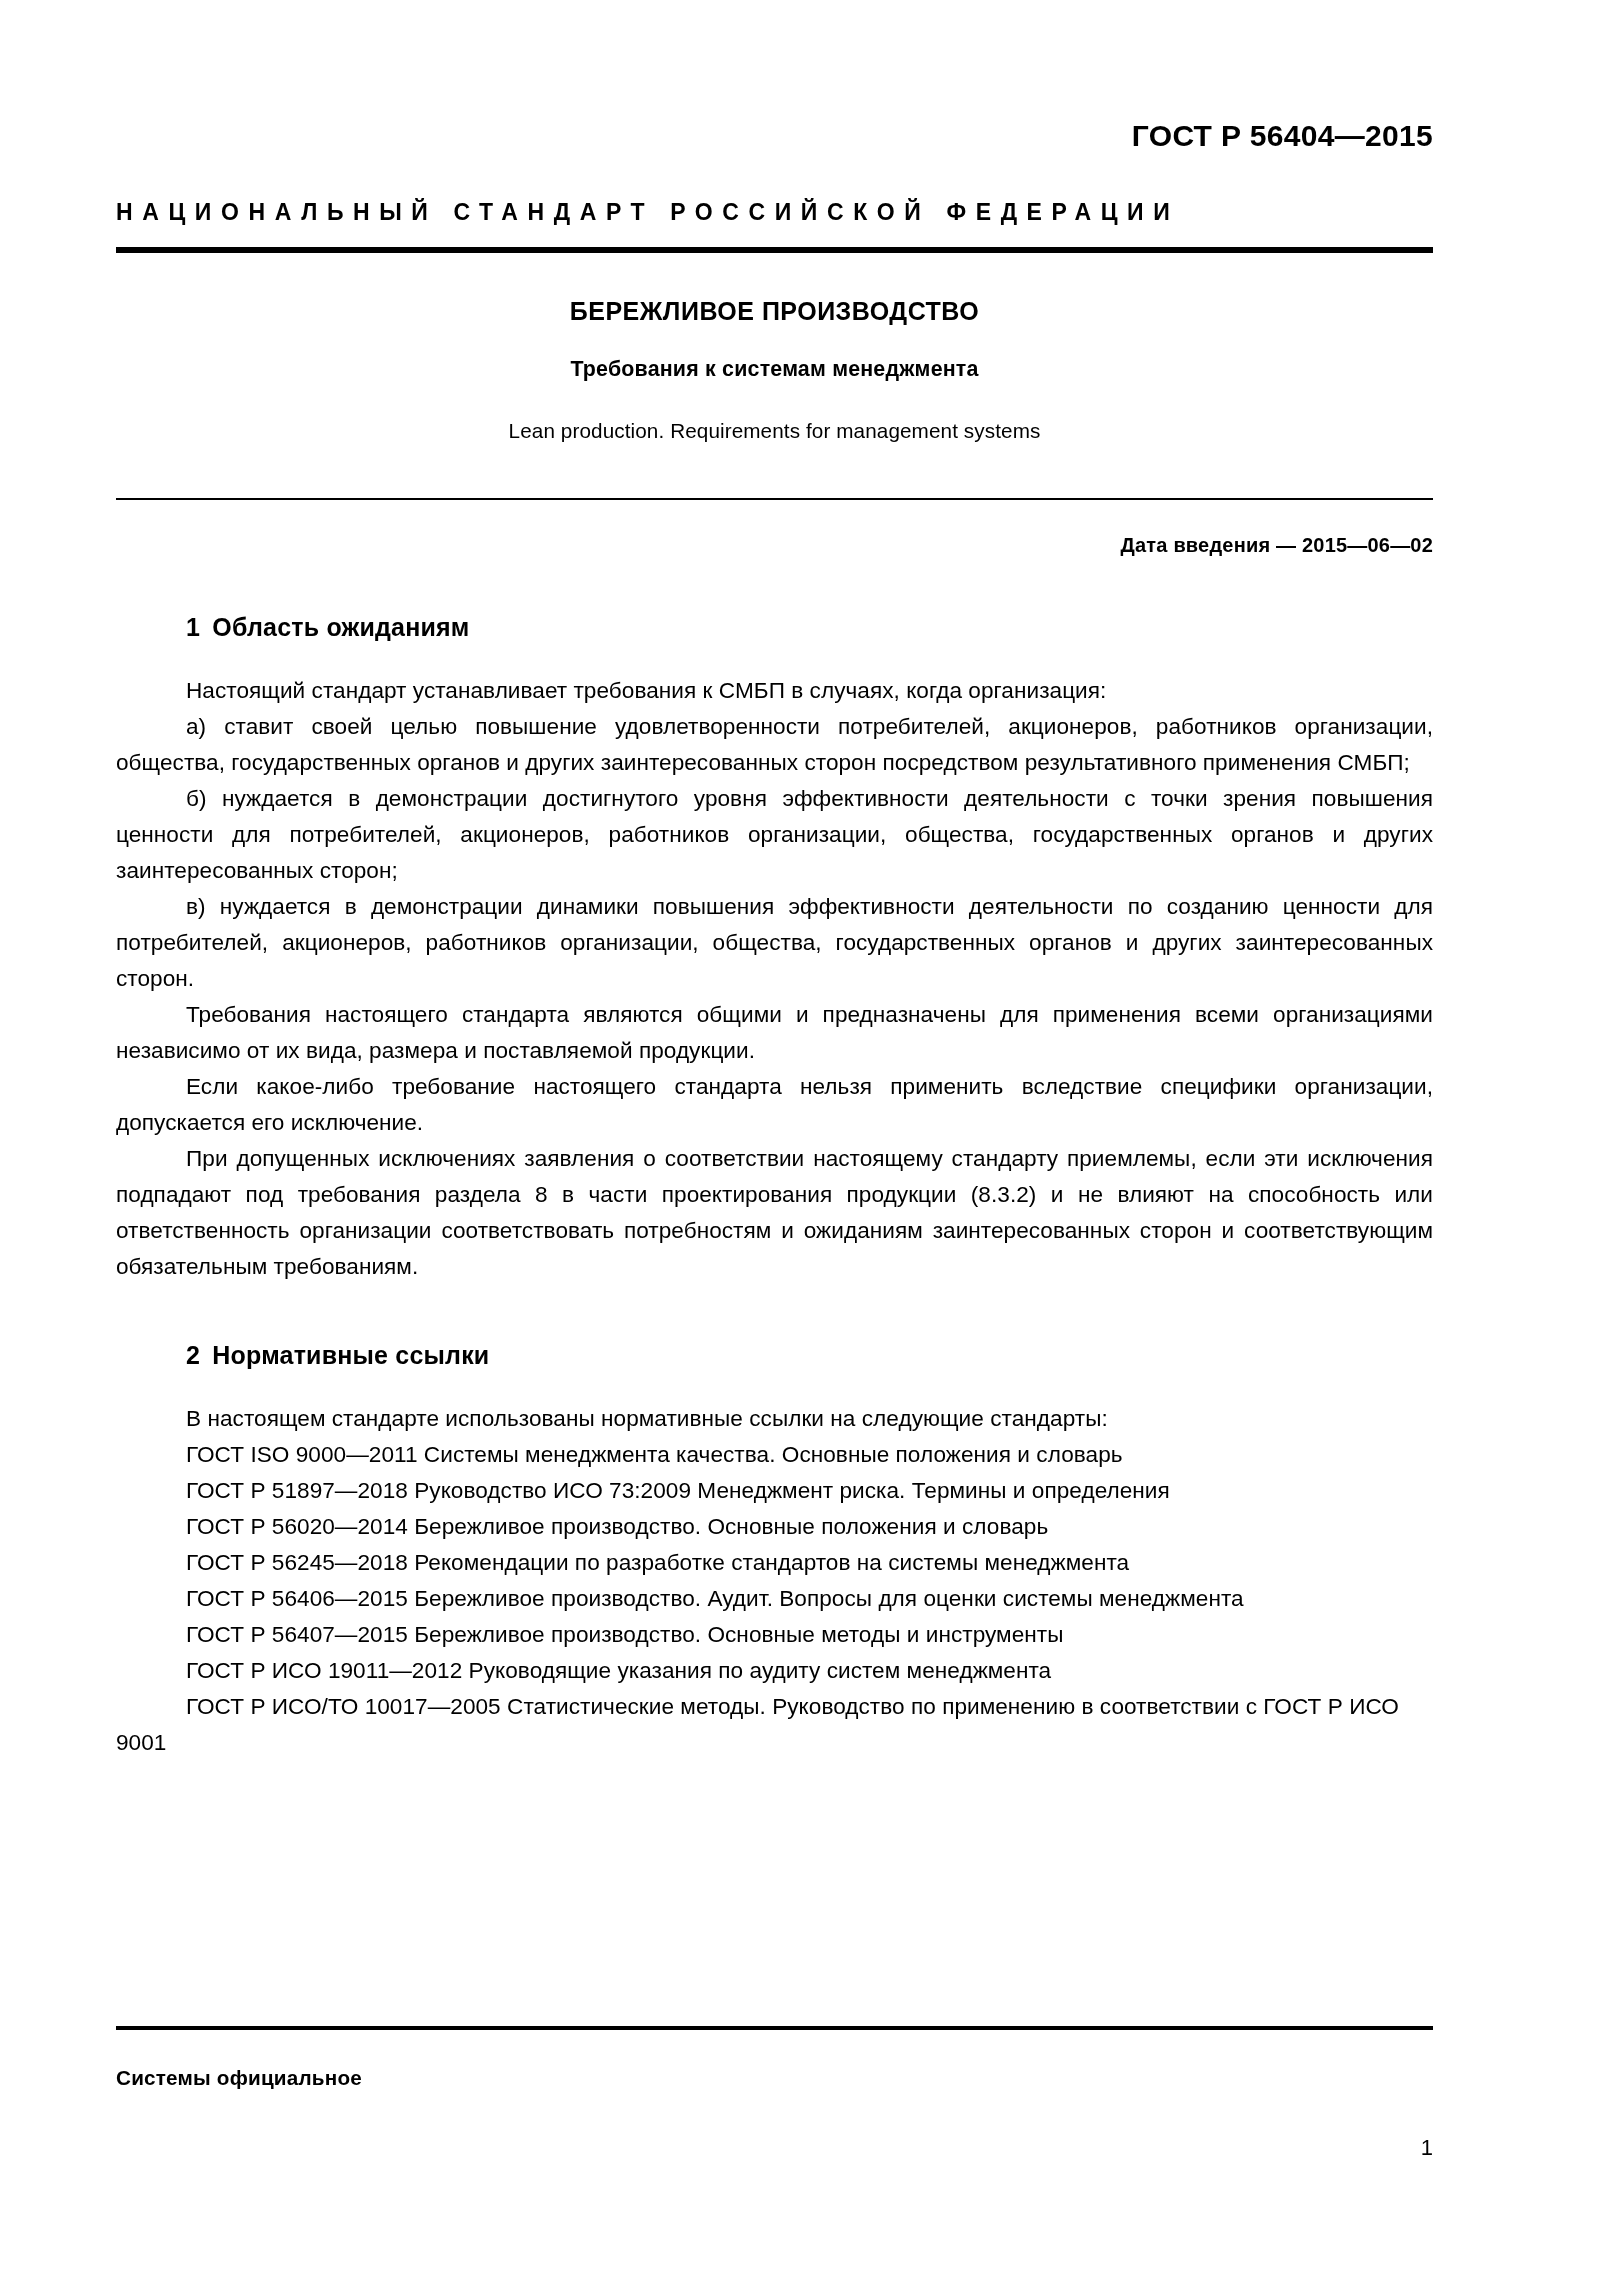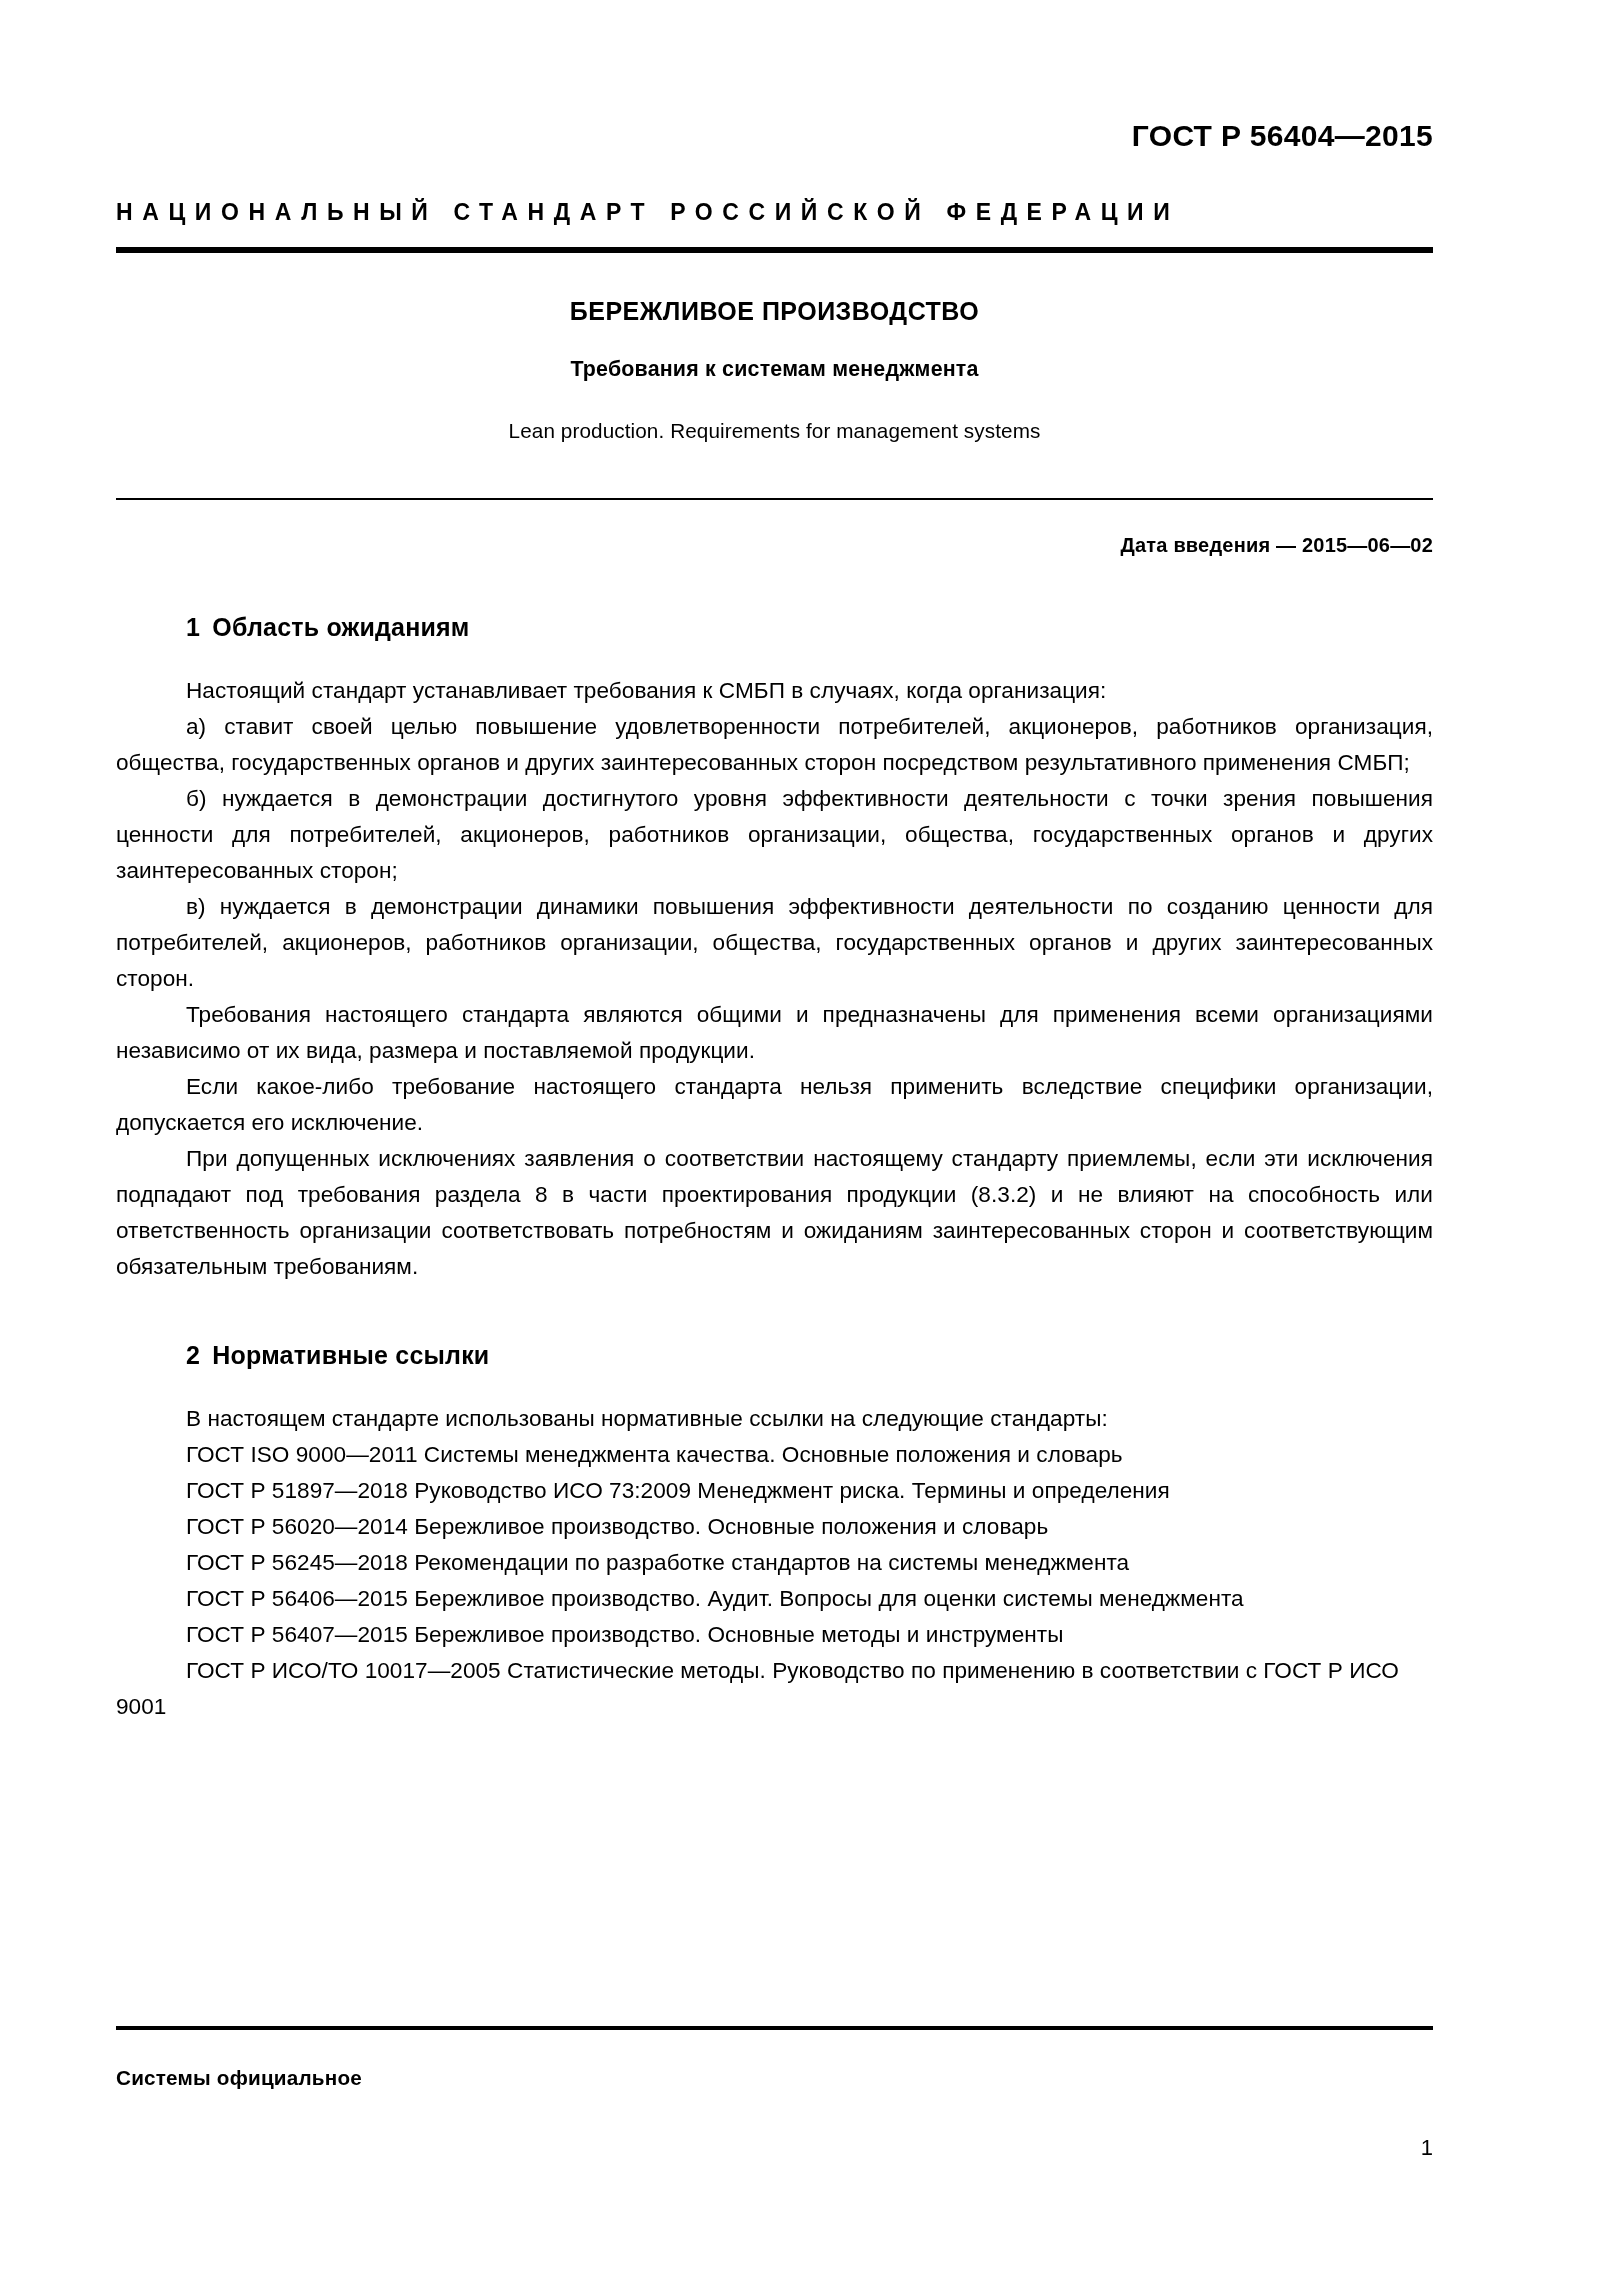--- a/index.html
+++ b/index.html
@@ -188,40 +188,41 @@
     <div class="rule-thin"></div>
 
     <div class="date-line">Дата введения — 2015—06—02</div>
 
     <div class="section-heading">
       <span class="num">1</span><span>Область ожиданиям</span>
     </div>
 
     <div class="body-text">
       <p class="para first no-just">Настоящий стандарт устанавливает требования к СМБП в случаях, когда организация:</p>
-      <p class="para">а)  ставит своей целью повышение удовлетворенности потребителей, акционеров, работников организация, общества, государственных органов и других заинтересованных сторон посредством результативного применения СМБП;</p>
+      <p class="para">а)  ставит своей целью повышение удовлетворенности потребителей, акционеров, работников организации, общества, государственных органов и других заинтересованных сторон посредством результативного применения СМБП;</p>
       <p class="para">б)  нуждается в демонстрации достигнутого уровня эффективности деятельности с точки зрения повышения ценности для потребителей, акционеров, работников организации, общества, государственных органов и других заинтересованных сторон;</p>
       <p class="para">в)  нуждается в демонстрации динамики повышения эффективности деятельности по созданию ценности для потребителей, акционеров, работников организации, общества, государственных органов и других заинтересованных сторон.</p>
       <p class="para">Требования настоящего стандарта являются общими и предназначены для применения всеми организациями независимо от их вида, размера и поставляемой продукции.</p>
       <p class="para">Если какое-либо требование настоящего стандарта нельзя применить вследствие специфики организации, допускается его исключение.</p>
       <p class="para">При допущенных исключениях заявления о соответствии настоящему стандарту приемлемы, если эти исключения подпадают под требования раздела 8 в части проектирования продукции (8.3.2) и не влияют на способность или ответственность организации соответствовать потребностям и ожиданиям заинтересованных сторон и соответствующим обязательным требованиям.</p>
     </div>
 
     <div class="section-heading">
       <span class="num">2</span><span>Нормативные ссылки</span>
     </div>
 
     <div class="body-text">
       <p class="refs-intro">В настоящем стандарте использованы нормативные ссылки на следующие стандарты:</p>
       <p class="ref-line">ГОСТ  ISO 9000—2011 Системы менеджмента качества. Основные положения и словарь</p>
       <p class="ref-line">ГОСТ  Р 51897—2018 Руководство ИСО 73:2009 Менеджмент риска. Термины и определения</p>
       <p class="ref-line">ГОСТ  Р 56020—2014 Бережливое производство. Основные положения и словарь</p>
       <p class="ref-line">ГОСТ  Р 56245—2018 Рекомендации по разработке стандартов на системы менеджмента</p>
       <p class="ref-line">ГОСТ  Р 56406—2015 Бережливое производство. Аудит. Вопросы для оценки системы менеджмента</p>
       <p class="ref-line">ГОСТ  Р 56407—2015 Бережливое производство. Основные методы и инструменты</p>
+      <p class="ref-line">ГОСТ  Р ИСО 19011—2012 Руководящие указания по аудиту систем менеджмента</p>
       <p class="ref-line">ГОСТ  Р ИСО/ТО 10017—2005 Статистические методы. Руководство по применению в соответствии с ГОСТ Р ИСО 9001</p>
     </div>
 
   </div>
 
   <div class="footer-rule"></div>
   <div class="footer-text">Системы официальное</div>
   <div class="page-number">1</div>
 
 </div>

